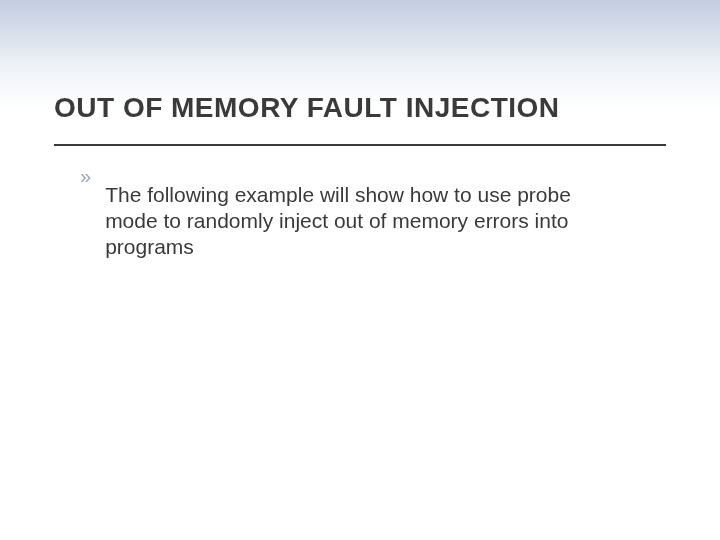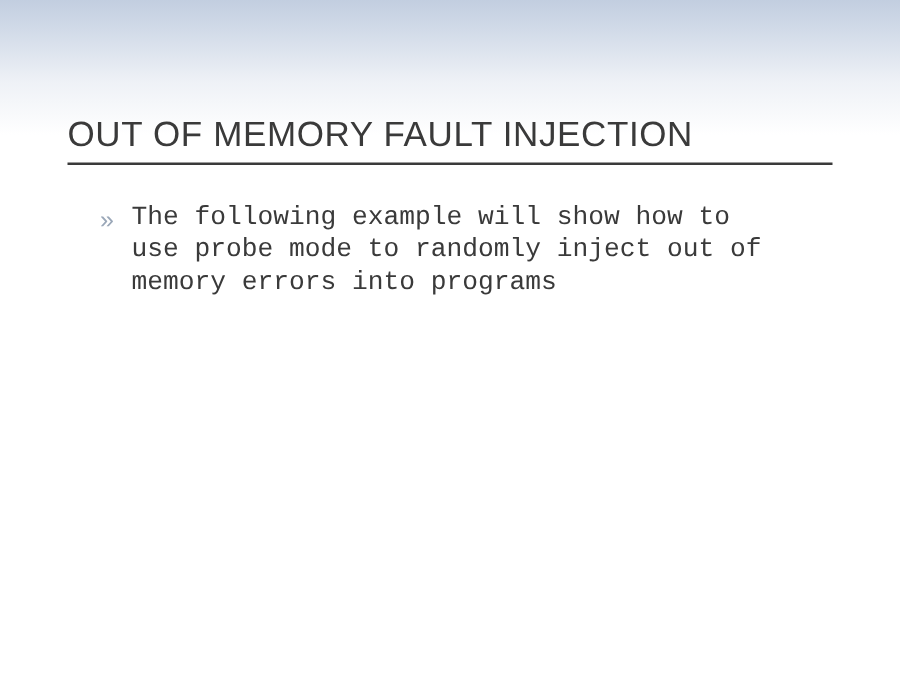--- a/index.html
+++ b/index.html
@@ -21,50 +21,51 @@
       #ffffff 100%);
     position: relative;
     box-sizing: border-box;
   }
   .title {
     position: absolute;
     top: 92px;
     left: 54px;
     right: 54px;
     font-size: 28px;
-    font-weight: 400;
+    font-weight: 700;
     letter-spacing: 0.5px;
     color: #3a3a3a;
     border-bottom: 2px solid #3a3a3a;
-    padding-bottom: 6px;
+    padding-bottom: 20px;
   }
   .body {
     position: absolute;
     top: 162px;
     left: 80px;
     right: 60px;
   }
   .bullet-row {
     display: flex;
     align-items: flex-start;
     gap: 14px;
   }
   .bullet-marker {
     font-size: 20px;
     line-height: 28px;
     color: #9aa7b8;
     font-family: Arial, sans-serif;
     flex: 0 0 auto;
   }
   .bullet-text {
-    font-family: Liberation Mono, monospace;
+    font-family: Liberation Sans, sans-serif;
     font-size: 21px;
     line-height: 26px;
     color: #3a3a3a;
     max-width: 520px;
+    margin-top: 20px;
   }
 </style>
 </head>
 <body>
 
 <div class="slide">
   <div class="title">OUT OF MEMORY FAULT INJECTION</div>
   <div class="body">
     <div class="bullet-row">
       <div class="bullet-marker">»</div>

